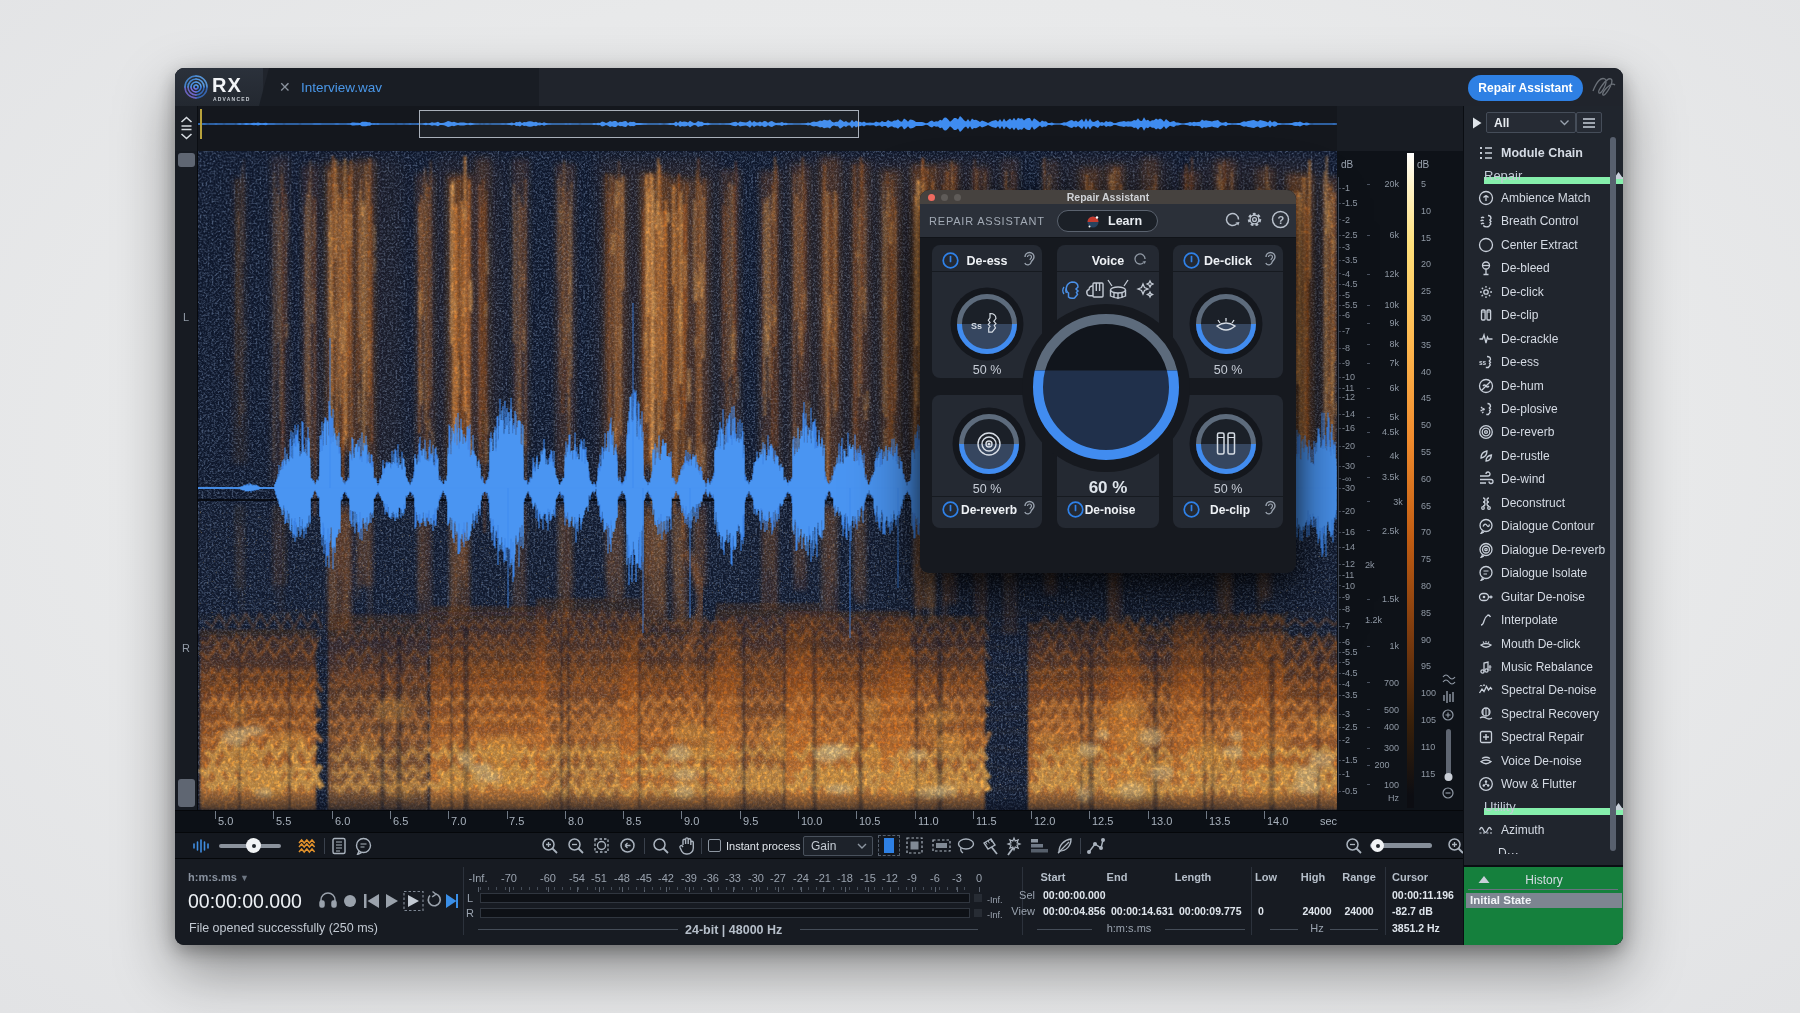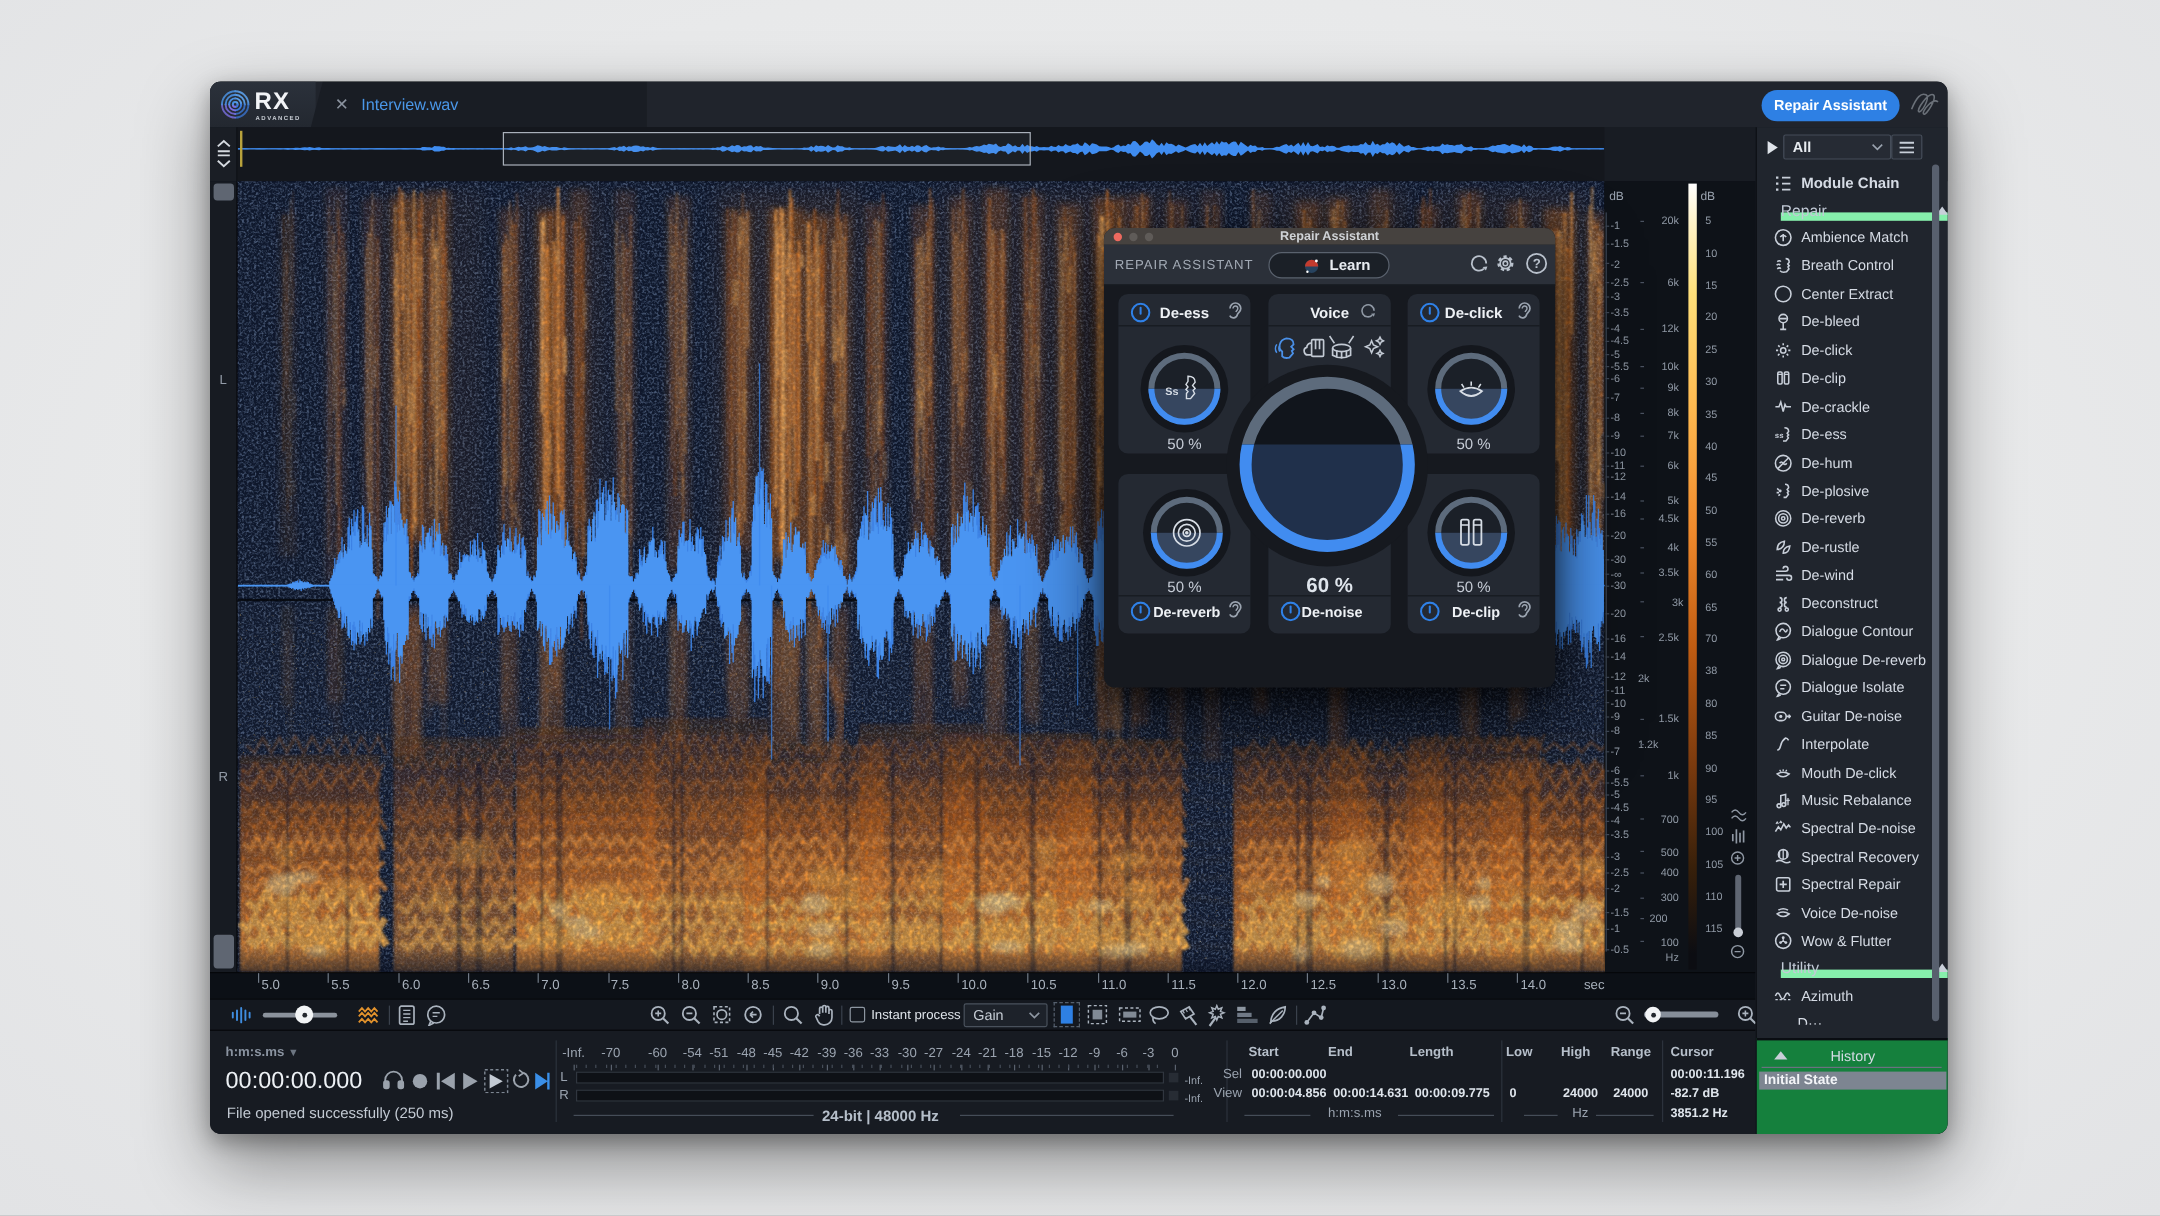--- a/index.html
+++ b/index.html
@@ -1218,21 +1218,21 @@
         <div class="scl" style="left:84px;top:135px;width:20px">25</div>
         <div class="scl" style="left:84px;top:162px;width:20px">30</div>
         <div class="scl" style="left:84px;top:189px;width:20px">35</div>
         <div class="scl" style="left:84px;top:216px;width:20px">40</div>
         <div class="scl" style="left:84px;top:242px;width:20px">45</div>
         <div class="scl" style="left:84px;top:269px;width:20px">50</div>
         <div class="scl" style="left:84px;top:296px;width:20px">55</div>
         <div class="scl" style="left:84px;top:323px;width:20px">60</div>
         <div class="scl" style="left:84px;top:350px;width:20px">65</div>
         <div class="scl" style="left:84px;top:376px;width:20px">70</div>
-        <div class="scl" style="left:84px;top:403px;width:20px">38</div>
+        <div class="scl" style="left:84px;top:403px;width:20px">75</div>
         <div class="scl" style="left:84px;top:430px;width:20px">80</div>
         <div class="scl" style="left:84px;top:457px;width:20px">85</div>
         <div class="scl" style="left:84px;top:484px;width:20px">90</div>
         <div class="scl" style="left:84px;top:510px;width:20px">95</div>
         <div class="scl" style="left:84px;top:537px;width:20px">100</div>
         <div class="scl" style="left:84px;top:564px;width:20px">105</div>
         <div class="scl" style="left:84px;top:591px;width:20px">110</div>
         <div class="scl" style="left:84px;top:618px;width:20px">115</div>
         <svg class="icon" style="left:102px;top:520px" width="20" height="130" viewBox="0 0 20 130">
 <g stroke="#8f98a4" fill="none" stroke-width="1.2">

